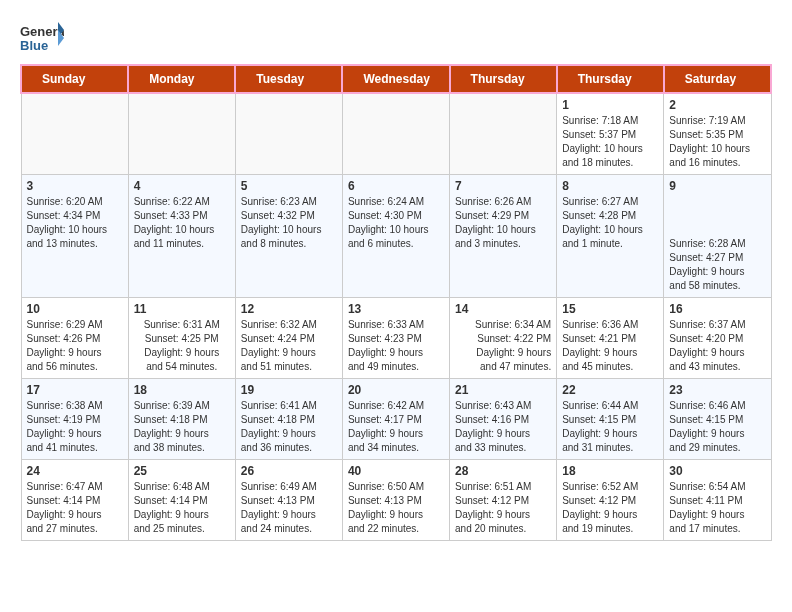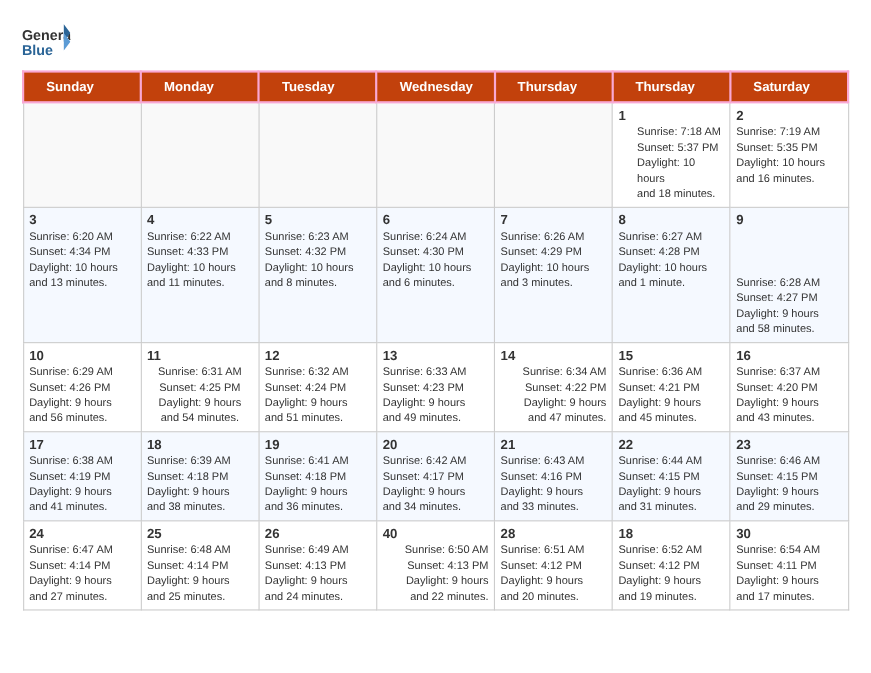--- a/index.html
+++ b/index.html
@@ -115,21 +115,21 @@
   </thead>
   <tbody id="calendar-body">
   <tr>
         <td class="empty"></td>
         <td class="empty"></td>
         <td class="empty"></td>
         <td class="empty"></td>
         <td class="empty"></td>
         <td>
           <span class="day-number">1</span>
-          <div class="day-info" style="white-space: pre-line; margin-left: 17px;">Sunrise: 7:18 AM
+          <div class="day-info" style="white-space: pre-line;">Sunrise: 7:18 AM
 Sunset: 5:37 PM
 Daylight: 10 hours
 and 18 minutes.</div>
         </td>
         <td>
           <span class="day-number">2</span>
           <div class="day-info" style="white-space: pre-line;">Sunrise: 7:19 AM
 Sunset: 5:35 PM
 Daylight: 10 hours
 and 16 minutes.</div>
@@ -305,21 +305,21 @@
         </td>
         <td>
           <span class="day-number">26</span>
           <div class="day-info" style="white-space: pre-line;">Sunrise: 6:49 AM
 Sunset: 4:13 PM
 Daylight: 9 hours
 and 24 minutes.</div>
         </td>
         <td>
           <span class="day-number">40</span>
-          <div class="day-info" style="white-space: pre-line; text-align: right;">Sunrise: 6:50 AM
+          <div class="day-info" style="white-space: pre-line;">Sunrise: 6:50 AM
 Sunset: 4:13 PM
 Daylight: 9 hours
 and 22 minutes.</div>
         </td>
         <td>
           <span class="day-number">28</span>
           <div class="day-info" style="white-space: pre-line;">Sunrise: 6:51 AM
 Sunset: 4:12 PM
 Daylight: 9 hours
 and 20 minutes.</div>

